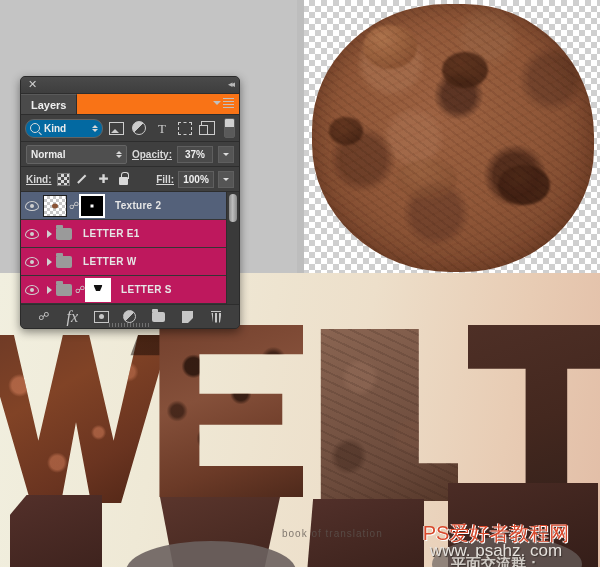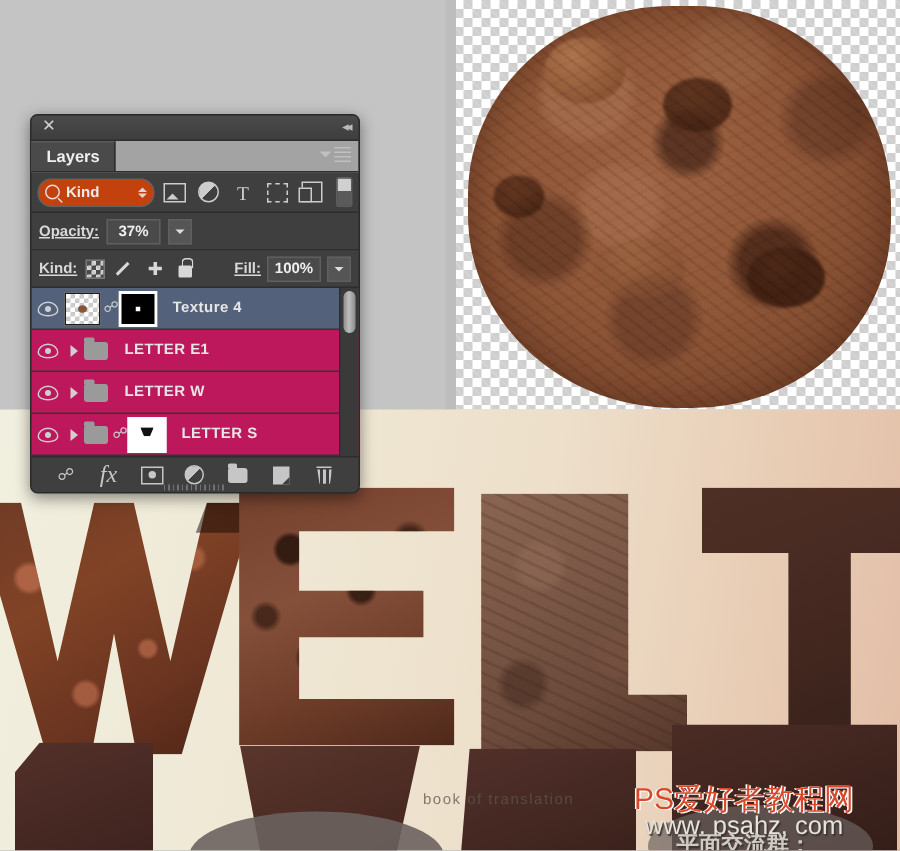--- a/index.html
+++ b/index.html
@@ -132,31 +132,31 @@
     position:absolute;left:20px;top:76px;width:218px;
     background:#3b3b3b;border:1px solid #2a2a2a;border-radius:5px;
     box-shadow:0 3px 10px rgba(0,0,0,.45);
     color:#d4d4d4;font-size:11px;overflow:hidden;
   }
   .panel-titlebar{height:16px;background:linear-gradient(180deg,#4a4a4a,#3e3e3e);
     border-bottom:1px solid #2e2e2e;position:relative;}
   .close-x{position:absolute;left:7px;top:2px;width:10px;height:10px;color:#cfcfcf;font-size:11px;line-height:10px;cursor:pointer;}
   .collapse-arrows{position:absolute;right:6px;top:2px;color:#b9b9b9;font-size:9px;letter-spacing:-2px;cursor:pointer;}
 
-  .tabrow{height:20px;background:#a3a3a3;border-bottom:1px solid #2d2d2d;position:relative;display:flex;align-items:stretch;text-align:center;}
+  .tabrow{height:20px;background:#f97316;border-bottom:1px solid #2d2d2d;position:relative;display:flex;align-items:stretch;text-align:center;}
   .tab-active{padding:0 10px;display:flex;align-items:center;background:#4a4a4a;color:#efefef;font-weight:bold;font-size:11px;
     border-right:1px solid #2d2d2d;border-top:1px solid #5a5a5a;cursor:pointer;}
   .panel-menu{position:absolute;right:5px;top:4px;display:flex;align-items:center;gap:2px;cursor:pointer;}
   .pm-tri{width:0;height:0;border-left:4px solid transparent;border-right:4px solid transparent;border-top:4px solid #c0c0c0;}
   .pm-lines{display:flex;flex-direction:column;gap:2px;}
   .pm-lines i{display:block;width:11px;height:1px;background:#c0c0c0;}
 
   .filterrow{height:26px;background:#3f3f3f;border-bottom:1px solid #2d2d2d;display:flex;align-items:center;padding:0 4px;gap:3px;}
   .kind-select{
-    height:17px;min-width:68px;background:#c2410c;border:1px solid #636363;border-radius:9px;
+    height:17px;min-width:68px;background:#0369a1;border:1px solid #636363;border-radius:9px;
     display:flex;align-items:center;gap:4px;padding:0 4px;color:#ececec;font-size:10px;font-weight:bold;cursor:pointer;
   }
   .mag{width:8px;height:8px;border:1.3px solid #ddd;border-radius:50%;position:relative;flex:none;}
   .mag::after{content:"";position:absolute;right:-3px;bottom:-2px;width:4px;height:1.3px;background:#ddd;transform:rotate(45deg);}
   .spin{margin-left:auto;display:flex;flex-direction:column;gap:1px;}
   .spin i{width:0;height:0;border-left:3px solid transparent;border-right:3px solid transparent;}
   .spin i.up{border-bottom:3px solid #d8d8d8;}
   .spin i.dn{border-top:3px solid #d8d8d8;}
 
   .fbtn{width:20px;height:20px;display:flex;align-items:center;justify-content:center;cursor:pointer;}
@@ -330,20 +330,27 @@
       <div class="fbtn">
           <span class="fi-shape"></span>
         </div>
       <div class="fbtn">
           <span class="fi-smart"></span>
         </div>
       <div class="filter-toggle"></div>
     </div>
 
     <div class="bmrow">
+      <div class="blend-select">
+        <span>Normal</span>
+        <span class="spin" style="margin-left:auto">
+            <i class="up"></i>
+            <i class="dn"></i>
+          </span>
+      </div>
       <span class="lbl">Opacity:</span>
       <span class="numbox">37%</span>
       <span class="numdrop">
           <i></i>
         </span>
     </div>
 
     <div class="lockrow">
       <span class="lbl">Kind:</span>
       <span class="lk">
@@ -369,21 +376,21 @@
 
       <div class="layer-row selected">
         <span class="eye">
             <span class="eye-shape">
               <i></i>
             </span>
           </span>
         <span class="thumb checker"></span>
         <span class="linkico">☍</span>
         <span class="thumb mask-black"></span>
-        <span class="lname">Texture 4</span>
+        <span class="lname">Texture 2</span>
       </div>
 
       <div class="layer-row">
         <span class="eye">
             <span class="eye-shape">
               <i></i>
             </span>
           </span>
         <span class="disc">
             <i></i>

